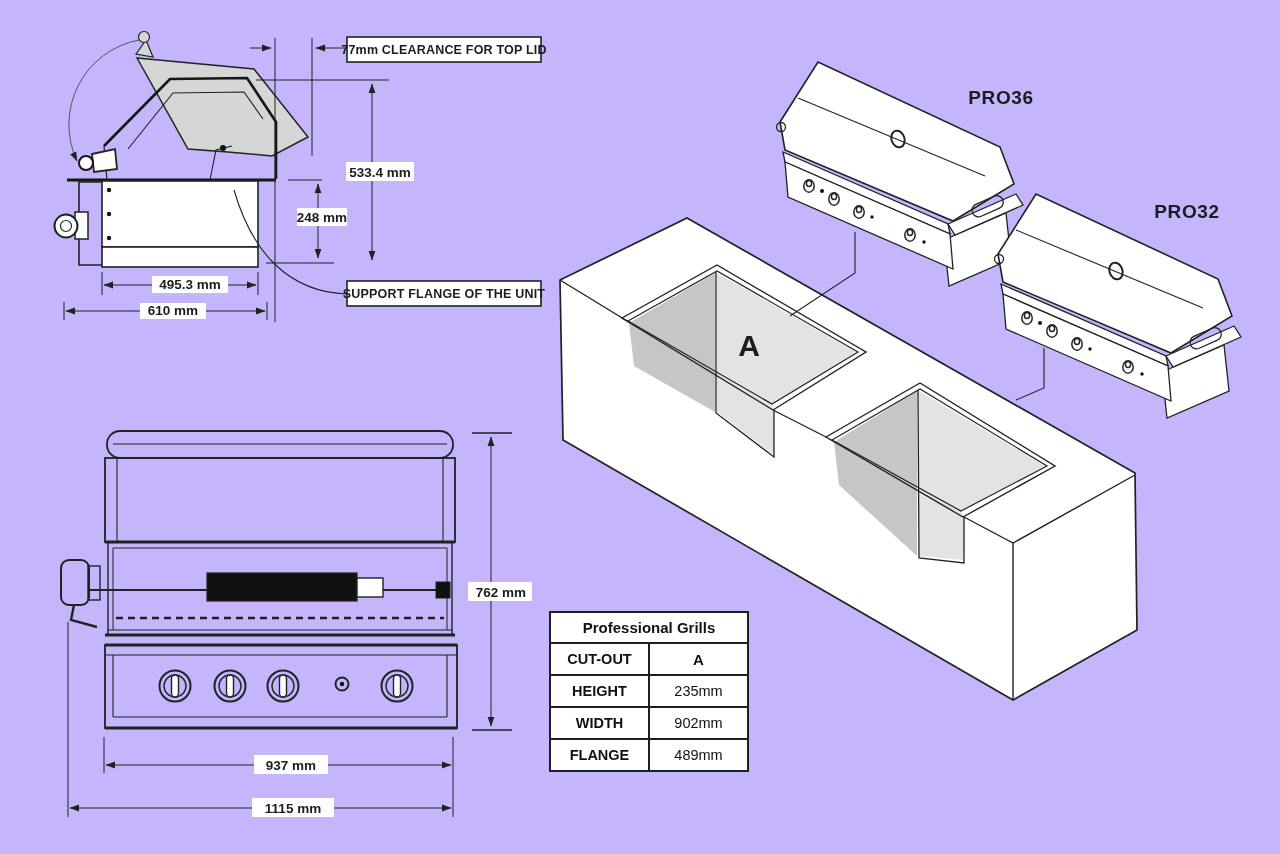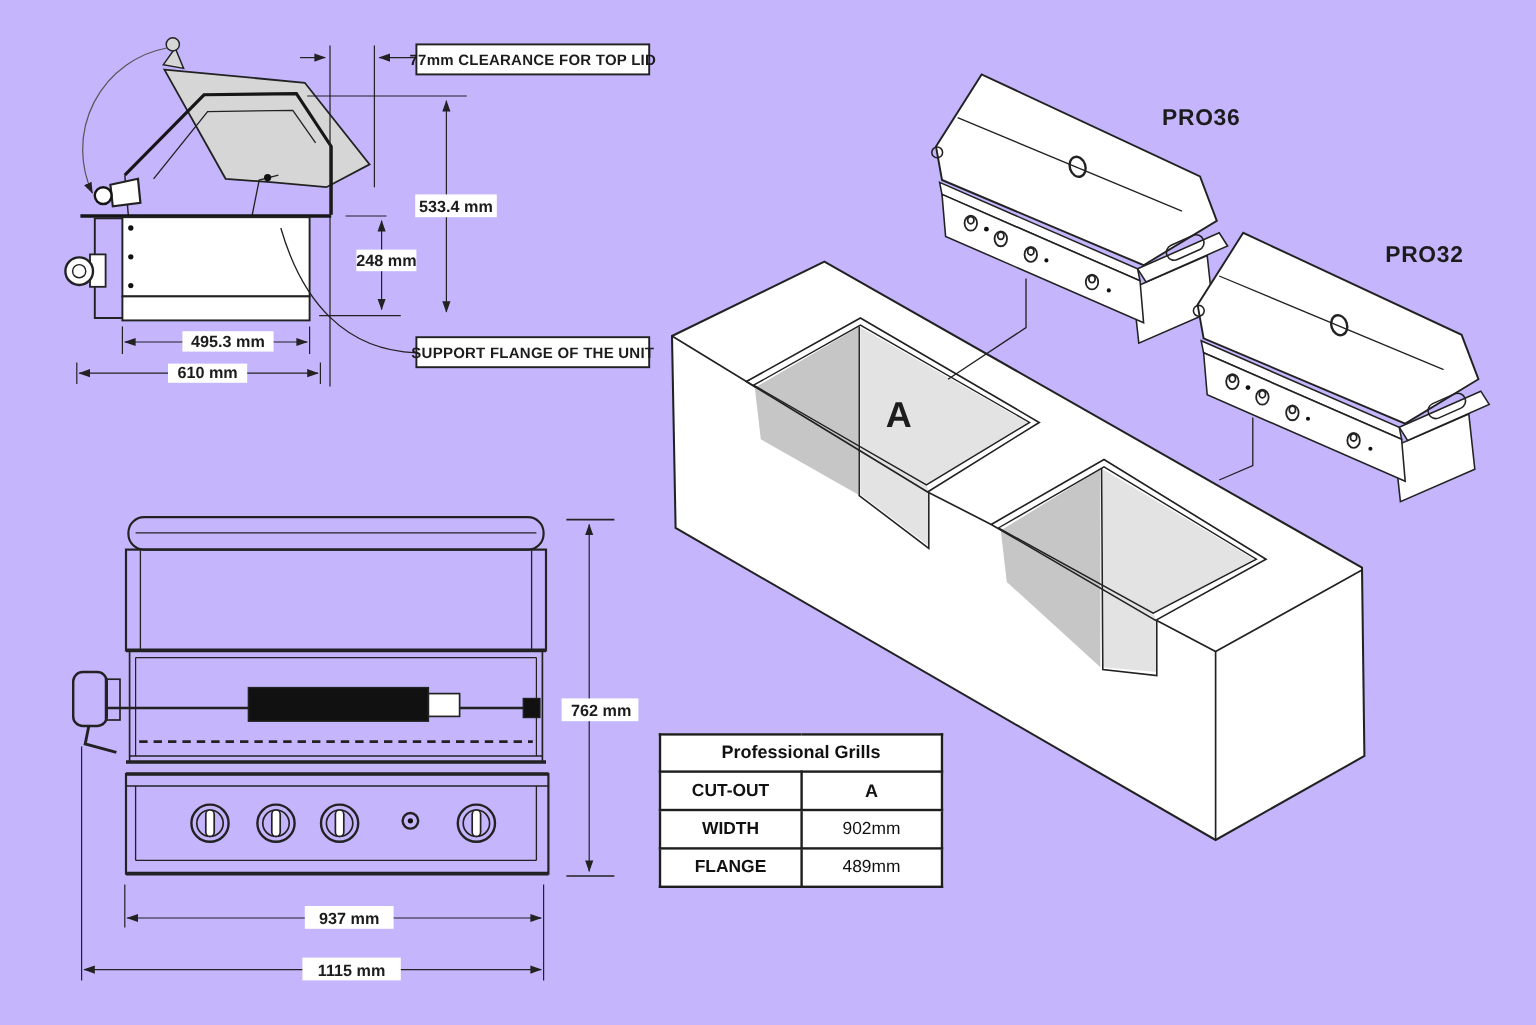--- a/index.html
+++ b/index.html
@@ -4,21 +4,21 @@
 <style>
   html,body{margin:0;padding:0;background:#ffffff;}
   .stage{position:relative;width:1280px;height:854px;background:#c4b5fd;overflow:hidden;
          font-family:"Liberation Sans", sans-serif;}
   .stage svg{position:absolute;left:0;top:0;}
   svg text{font-family:"Liberation Sans", sans-serif;fill:#1c1c1c;}
   .dim{font-size:13.5px;font-weight:700;}
   .boxlbl{font-size:12.5px;font-weight:700;letter-spacing:.2px;}
   .prolbl{font-size:19px;font-weight:700;letter-spacing:.6px;}
   .cutlbl{font-size:30px;font-weight:800;}
-  table.spec{position:absolute;left:549px;top:611px;width:237px;border-collapse:collapse;
+  table.spec{position:absolute;left:549px;top:611px;width:200px;border-collapse:collapse;
              background:#fff;table-layout:fixed;}
   table.spec th,table.spec td{border:2px solid #1e1e1e;text-align:center;vertical-align:middle;
              padding:0;font-family:"Liberation Sans", sans-serif;color:#111;}
   table.spec th{height:29px;font-size:15px;font-weight:700;}
   table.spec td{height:30px;font-size:14.5px;text-align:center;}
   table.spec td.lbl{font-weight:700;width:96px;}
   table.spec td.val{width:104px;}
   table.spec td.valbold{font-weight:800;font-size:15px;}
 </style>
 </head>
@@ -229,20 +229,24 @@
       <tr>
           <th colspan="2">Professional Grills</th>
         </tr>
     </thead>
     <tbody>
       <tr>
         <td class="lbl">CUT-OUT</td>
         <td class="val valbold">A</td>
       </tr>
       <tr>
+        <td class="lbl">HEIGHT</td>
+        <td class="val">235mm</td>
+      </tr>
+      <tr>
         <td class="lbl">WIDTH</td>
         <td class="val">902mm</td>
       </tr>
       <tr>
         <td class="lbl">FLANGE</td>
         <td class="val">489mm</td>
       </tr>
     </tbody>
   </table>
 </div>

